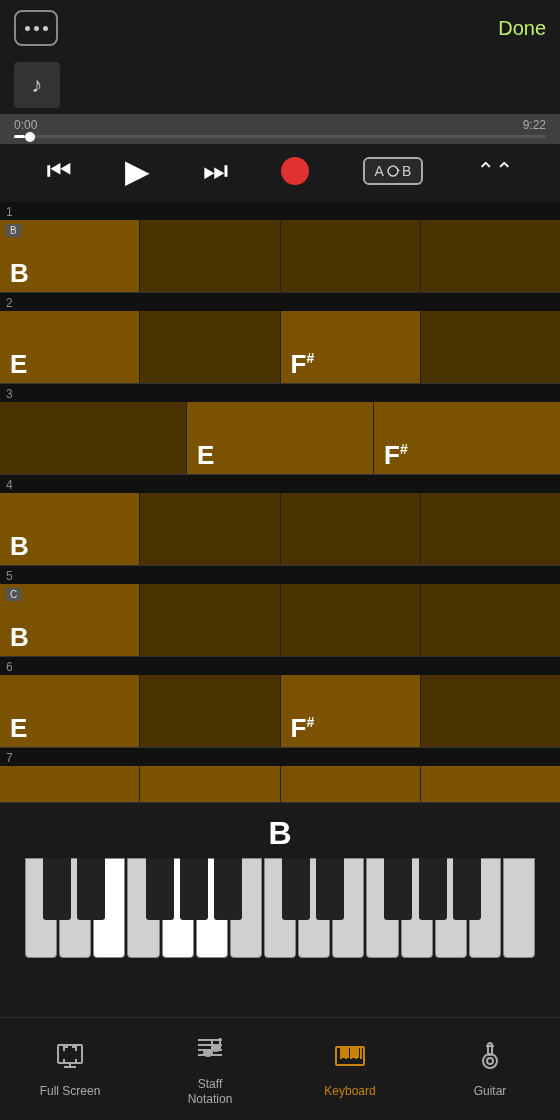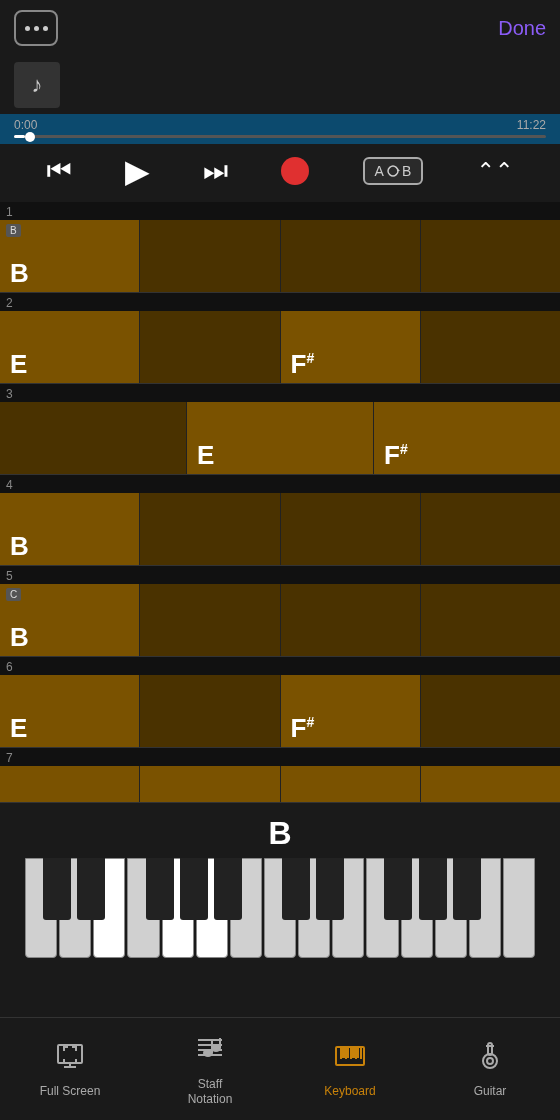--- a/index.html
+++ b/index.html
@@ -37,21 +37,21 @@
       display: flex;
       gap: 4px;
     }
     .header-menu-dots span {
       width: 5px;
       height: 5px;
       background: #ccc;
       border-radius: 50%;
     }
     .header-done {
-      color: #8b5cf6;
+      color: #bef264;
       font-size: 20px;
       font-weight: 500;
       cursor: pointer;
       background: none;
       border: none;
       text-align: center;
     }
 
     
     .song-info {
@@ -75,21 +75,21 @@
       font-size: 22px;
       color: #ccc;
     }
     .song-meta { display: flex; flex-direction: column; }
     .song-title { font-size: 18px; font-weight: 600; color: #fff; }
     .song-artist { font-size: 14px; color: #aaa; }
 
     
     .progress-section {
       padding: 4px 14px 6px;
-      background: #0c4a6e;
+      background: #404040;
     }
     .progress-times {
       display: flex;
       justify-content: space-between;
       font-size: 12px;
       color: #aaa;
       margin-bottom: 3px;
     }
     .progress-bar-bg {
       width: 100%;
@@ -339,21 +339,21 @@
 
 <div class="song-info">
   <div class="song-thumbnail">
     <span class="music-note-icon">♪</span>
   </div>
 </div>
 
 <div class="progress-section">
   <div class="progress-times">
     <span>0:00</span>
-    <span>11:22</span>
+    <span>9:22</span>
   </div>
   <div class="progress-bar-bg">
     <div class="progress-bar-fill"></div>
     <div class="progress-thumb"></div>
   </div>
 </div>
 
 <div class="controls">
   <button class="ctrl-btn">
     <span class="rewind-icon">⏮</span>

